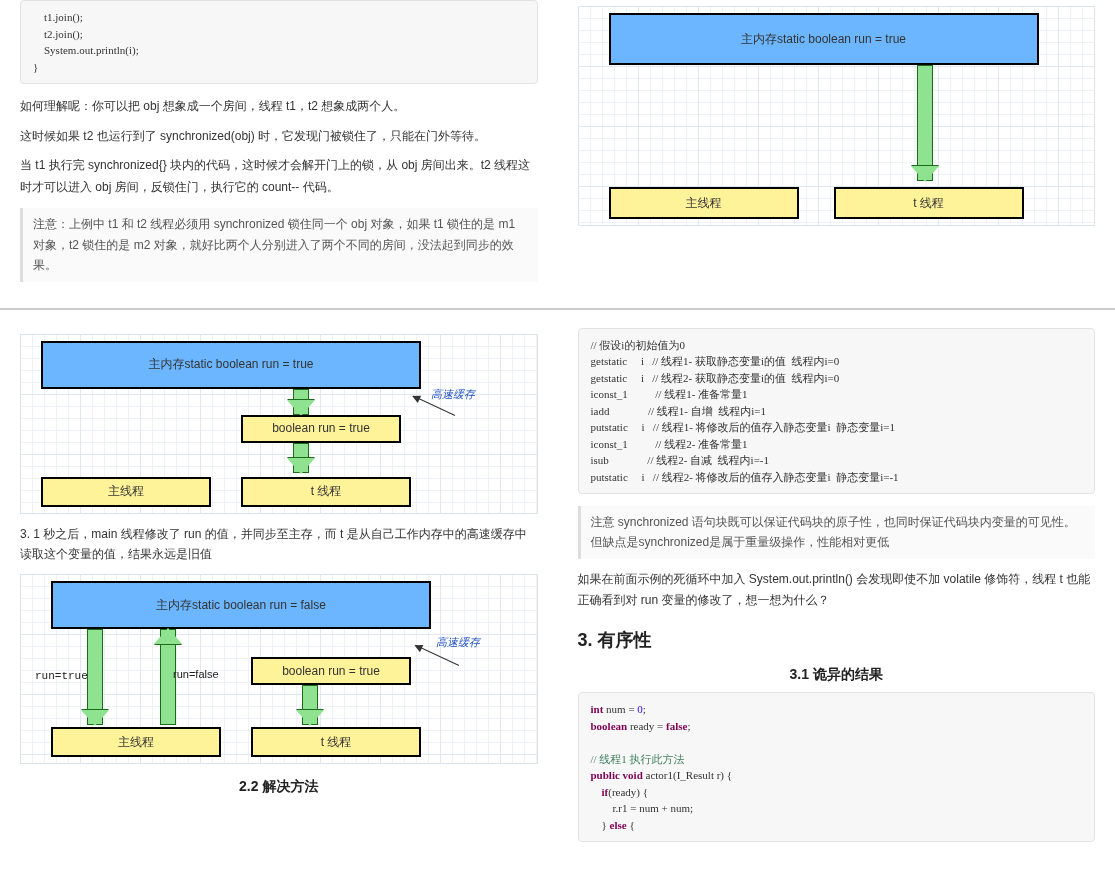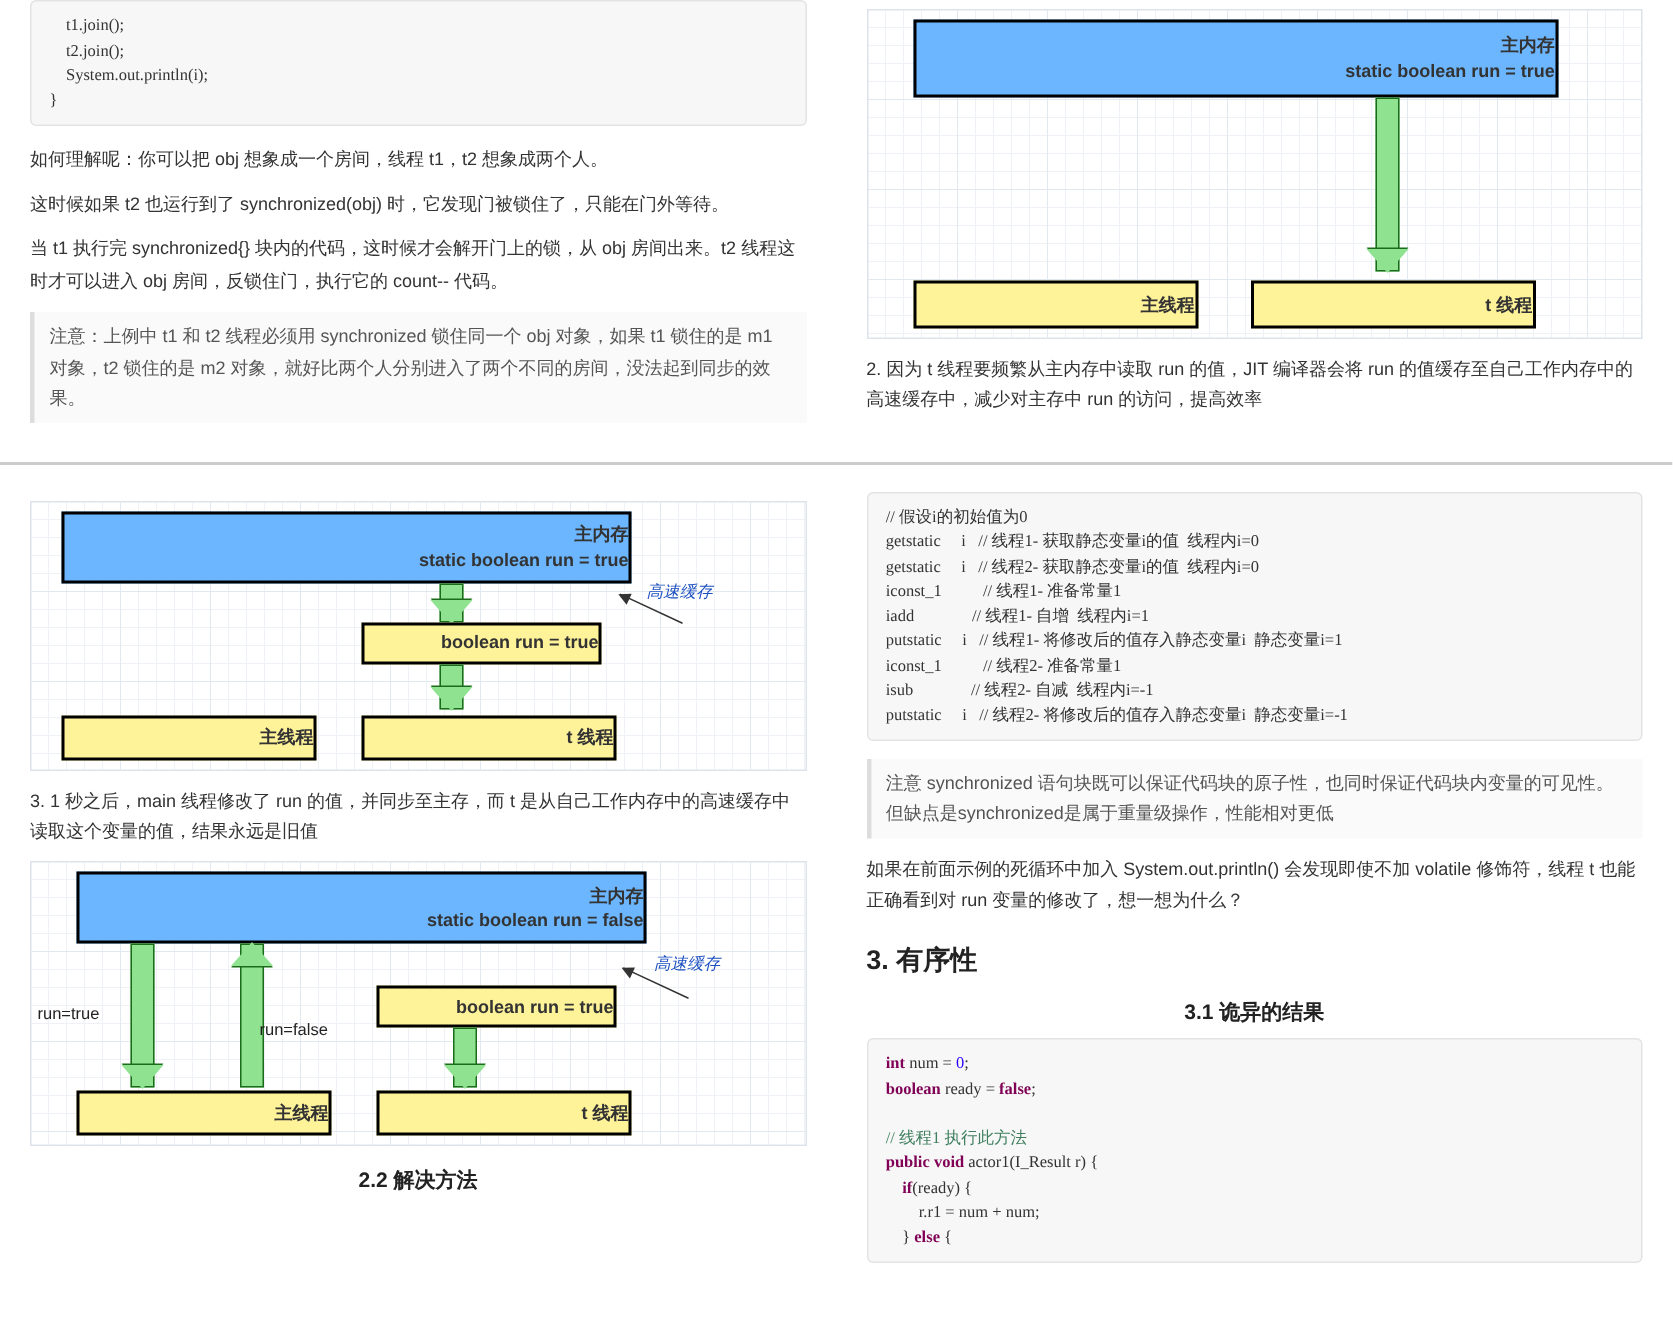--- a/index.html
+++ b/index.html
@@ -50,25 +50,24 @@
       linear-gradient(90deg, #eef2f7 1px, transparent 1px);
     background-size: 60px 60px, 60px 60px, 12px 12px, 12px 12px;
     background-position: -1px -1px, -1px -1px, -1px -1px, -1px -1px;
     border: 1px solid #dce3eb;
     margin: 6px 0 10px;
   }
   .box {
     position: absolute;
     border: 2px solid #000;
     display: flex;
-    flex-direction: column;
-    align-items: flex-end;
+    align-items: center;
     justify-content: center;
     font-size: 12px;
-    font-weight: bold;
+    font-weight: normal;
     text-align: center;
     line-height: 1.4;
   }
   .box.blue   { background: #6bb6ff; }
   .box.yellow { background: #fff39a; }
   .arrow {
     position: absolute;
     display: flex;
     align-items: center;
     justify-content: center;
@@ -143,21 +142,20 @@
       <div class="arrow vert down" style="left:332px; top:58px; width:28px; height:116px;">
           <div class="shaft"></div>
         </div>
       <div class="box yellow" style="left:30px; top:180px; width:190px; height:32px;">
         <div>主线程</div>
       </div>
       <div class="box yellow" style="left:255px; top:180px; width:190px; height:32px;">
         <div>t 线程</div>
       </div>
     </div>
-    <p class="caption">2. 因为 t 线程要频繁从主内存中读取 run 的值，JIT 编译器会将 run 的值缓存至自己工作内存中的高速缓存中，减少对主存中 run 的访问，提高效率</p>
   </div>
 
   <div class="divider-h"></div>
 
   <div class="pane" style="padding-top:18px;">
 
     <div class="diagram" style="height:180px;">
       <div class="box blue" style="left:20px; top:6px; width:380px; height:48px;">
         <div>主内存</div>
         <div>static boolean run = true</div>
@@ -190,22 +188,22 @@
       </div>
       <span class="dlabel" style="left:415px; top:60px;">高速缓存</span>
       <div class="darrow-line" style="left:390px; top:90px; width:48px; transform:rotate(25deg); transform-origin:right center;"></div>
 
       <div class="arrow vert down" style="left:62px; top:54px; width:24px; height:96px;">
           <div class="shaft"></div>
         </div>
       <div class="arrow vert up" style="left:135px; top:54px; width:24px; height:96px;">
           <div class="shaft"></div>
         </div>
-      <span class="elabel" style="left:4px; top:95px;">run=true</span>
-      <span class="elabel" style="left:152px; top:106px;">run=false</span>
+      <span class="elabel" style="left:14px; top:95px;font-family:Liberation Mono, monospace;">run=true</span>
+      <span class="elabel" style="left:152px; top:93px;">run=false</span>
 
       <div class="box yellow" style="left:230px; top:82px; width:160px; height:28px;">
         <div>boolean run = true</div>
       </div>
       <div class="arrow vert down" style="left:277px; top:110px; width:24px; height:40px;">
           <div class="shaft"></div>
         </div>
 
       <div class="box yellow" style="left:30px; top:152px; width:170px; height:30px;">
         <div>主线程</div>

